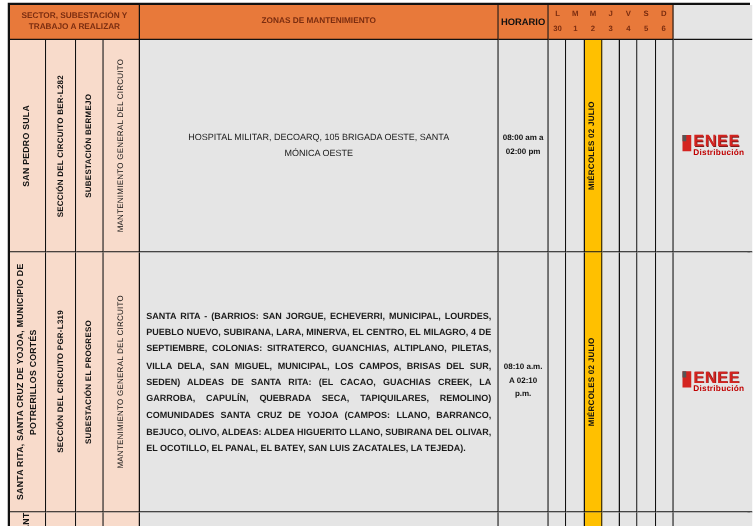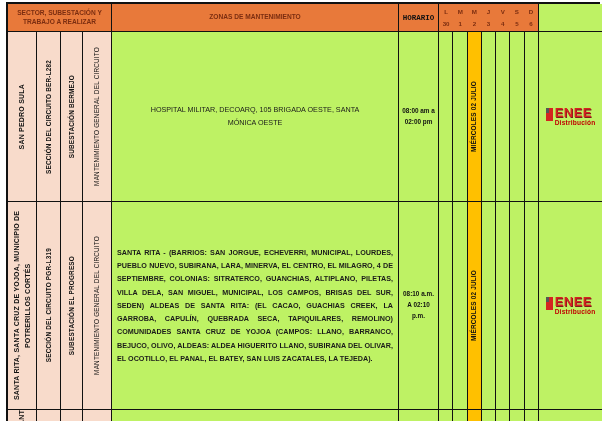--- a/index.html
+++ b/index.html
@@ -12,28 +12,28 @@
     display: grid;
     grid-template-columns: 29px 24px 22px 29px 287px 40px repeat(7, 14.3px) 63px;
     grid-template-rows: 28px 170px 208px 13px;
     border: 2px solid #111;
     width: 594px;
   }
   .cell {
     border-right: 1.5px solid #111;
     border-bottom: 1.5px solid #111;
     display: flex; align-items: center; justify-content: center;
-    overflow: hidden; background: #bef264;
+    overflow: hidden; background: #e5e5e5;
   }
   .orange { background: #E8793A; }
   .pink { background: #F8DBCB; }
   .yellow { background: #FFC000; }
 
   .hdr-txt { color: #7B2D10; font-weight: bold; font-size: 6.6px; text-align: center; line-height: 1.35; padding: 0 4px; }
-  .horario-hdr { color: #111; font-weight: bold; font-size: 7.5px; text-align: center; font-family: Liberation Mono, monospace; }
+  .horario-hdr { color: #111; font-weight: bold; font-size: 7.5px; text-align: center; }
 
   .days-hdr { flex-direction: column; justify-content: space-evenly; align-items: stretch; }
   .days-line { display: flex; }
   .days-line span {
     width: 14.3px; text-align: center; color: #7B2D10;
     font-weight: bold; font-size: 6.2px;
   }
 
   .vtext {
     writing-mode: vertical-rl;

